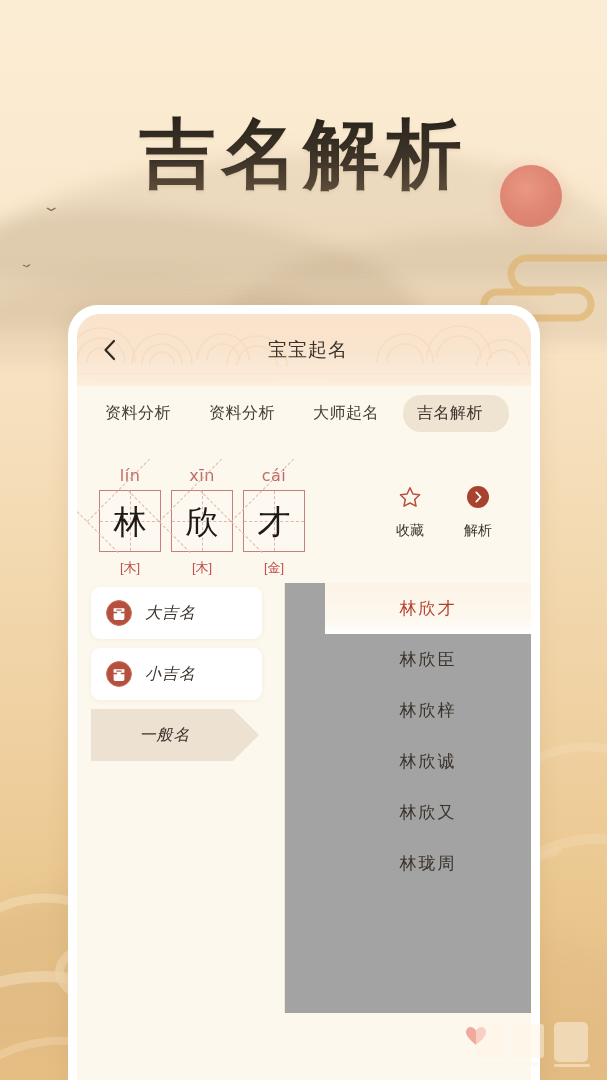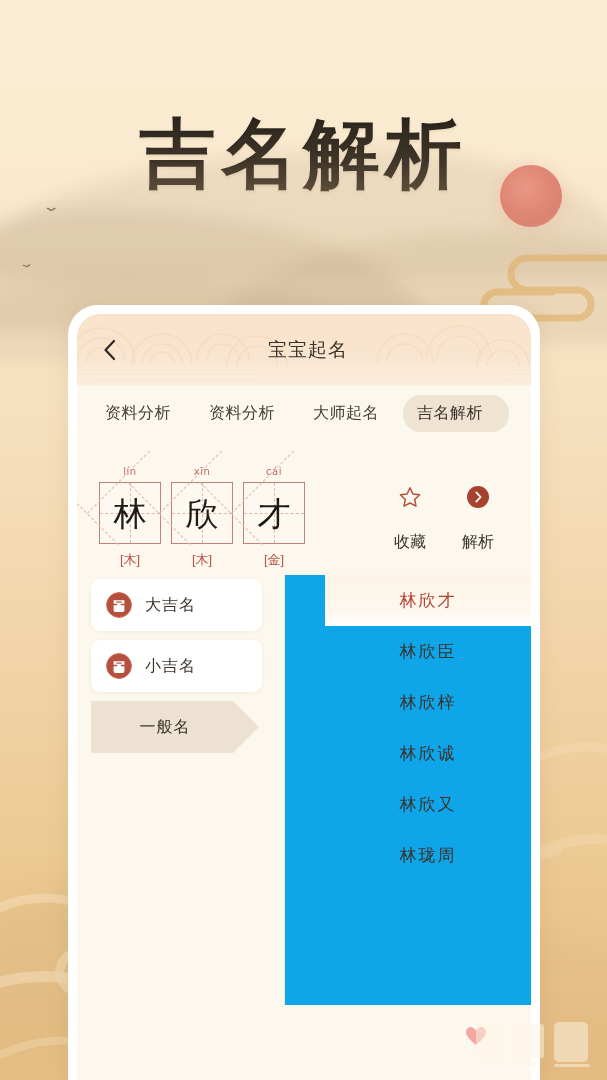--- a/index.html
+++ b/index.html
@@ -145,21 +145,21 @@
   .tab-gap { width:10px; flex:0 0 auto; }
 
   
   #name-section {
     position:relative;
     padding:26px 0 6px 0;
     display:flex; align-items:flex-start;
   }
   #char-cells { display:flex; padding-left:22px; gap:10px; }
   .char-cell-wrap { width:62px; text-align:center; }
-  .pinyin { font-size:10px; color:#C06A63; margin-bottom:5px; letter-spacing:.5px;
+  .pinyin { font-size:16px; color:#C06A63; margin-bottom:5px; letter-spacing:.5px;
             font-family:"DejaVu Sans","Liberation Sans",sans-serif; }
   .cell {
     width:62px; height:62px;
     border:1.4px solid #C4817B;
     background:#FDF9F1;
     position:relative;
     display:flex; align-items:center; justify-content:center;
   }
   .cell .grid-ln { position:absolute; background:transparent; }
   .cell .ln-h { left:0; right:0; top:50%; height:0; border-top:1px dashed #E2B6B0; }
@@ -176,21 +176,21 @@
     font-family:"DejaVu Sans","Liberation Sans",sans-serif;
   }
   .elem { font-size:13px; color:#C0504A; margin-top:7px; }
 
   #action-group {
     margin-left:auto; margin-right:30px; margin-top:18px;
     display:flex; gap:22px;
   }
   .action { text-align:center; cursor:pointer; width:46px; }
   .action .ic { height:26px; display:flex; align-items:center; justify-content:center; }
-  .action .lbl { font-size:16px; color:#3A332B; margin-top:22px; }
+  .action .lbl { font-size:14px; color:#3A332B; margin-top:12px; }
 
   
   #lists {
     display:flex;
     padding:0 0 0 0;
     position:relative;
   }
   #cat-col {
     width:185px;
     padding-left:14px;
@@ -202,36 +202,36 @@
     display:flex; align-items:center;
     padding-left:15px;
     margin-bottom:9px;
     background:#FFFFFF;
     border-radius:9px;
     box-shadow:0 1px 5px rgba(170,130,80,0.10);
     cursor:pointer;
     position:relative;
   }
   .cat-item .seal { width:26px; height:26px; flex:0 0 auto; margin-right:13px; }
-  .cat-item .ctext { font-size:16px; color:#3A332B; letter-spacing:1px; }
+  .cat-item .ctext { font-size:16px; color:#3A332B; letter-spacing:1px;font-style:italic; }
   .cat-item.selected {
     background:#EDE2D2;
     box-shadow:none;
     border-radius:0;
     padding-left:0;
     justify-content:center;
     width:168px;
     clip-path:polygon(0 0, 142px 0, 168px 50%, 142px 100%, 0 100%);
   }
   .cat-item.selected .ctext { margin-right:20px; }
 
   #names-col {
     flex:1 1 auto;
     margin-left:22px; margin-right:0;
-    background:#0ea5e9;
+    background:#a3a3a3;
     border-left:1px solid #F0E6D6;
     height:430px;
     overflow:hidden;
     position:relative;
     padding-left:40px;
   }
   .name-item {
     height:51px;
     display:flex; align-items:center; justify-content:center;
     font-size:17px; color:#3A332B;

